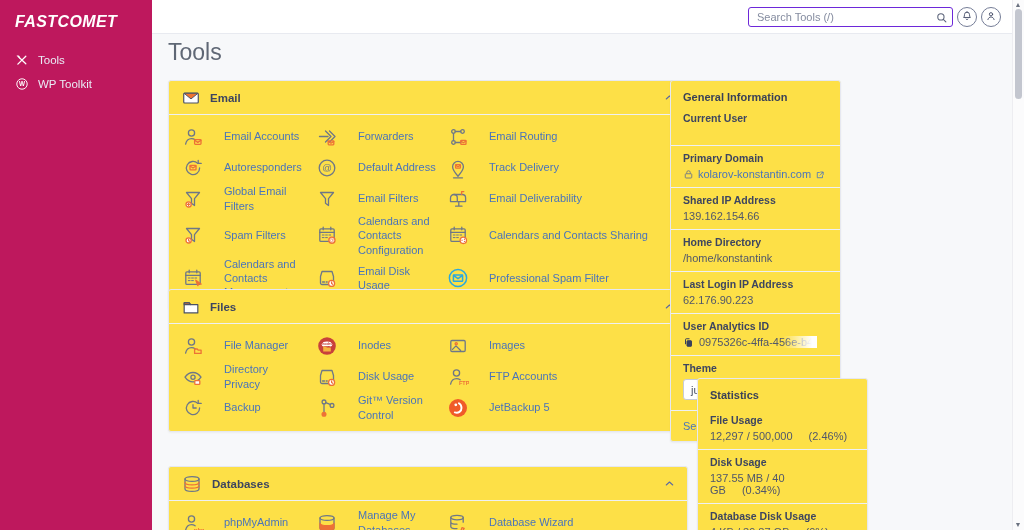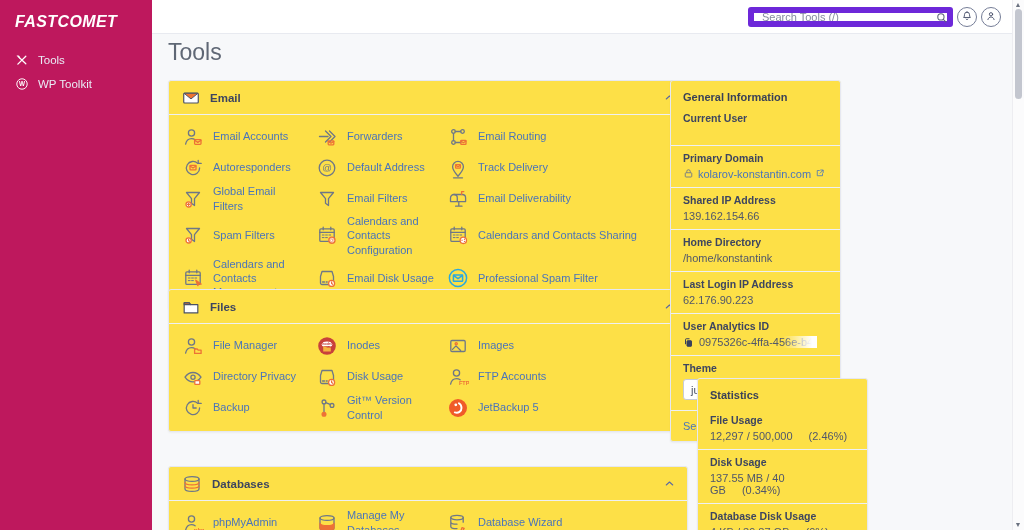--- a/index.html
+++ b/index.html
@@ -10,21 +10,21 @@
   }
   
   .sidebar{position:absolute;left:0;top:0;width:152px;height:530px;background:#be185d;z-index:5}
   .logo{padding:13px 0 0 15px;color:#ffffff;font-size:16px;font-weight:800;font-style:italic;letter-spacing:.4px;user-select:none}
   .nav{margin-top:17px}
   .nav-item{display:flex;align-items:center;gap:9px;padding:5px 15px;color:#e9ebf5;font-size:11.5px;cursor:pointer}
   .nav-item svg{flex:none}
   
   .topbar{position:absolute;left:152px;top:0;width:872px;height:33px;background:#fff;border-bottom:1px solid #e8eaf0}
   .search-wrap{position:absolute;left:748px;top:7px;width:205px;height:20px;box-sizing:border-box}
-  .search-wrap input{width:100%;height:100%;box-sizing:border-box;border:6px solid #6d28d9;border-radius:3px;
+  .search-wrap input{width:100%;height:100%;box-sizing:border-box;border:1px solid #6d28d9;border-radius:3px;
     padding:0 24px 0 8px;font-size:11px;color:#333;outline:none;font-family:inherit}
   .search-wrap input::placeholder{color:#858ca0}
   .search-icon{position:absolute;right:5px;top:3px;pointer-events:none}
   .circle-btn{position:absolute;top:7px;width:20px;height:20px;border:1px solid #757d97;border-radius:50%;
     display:flex;align-items:center;justify-content:center;background:#fff;cursor:pointer;box-sizing:border-box}
   .btn-bell{left:957px}.btn-user{left:981px}
   
   .scrollbar{position:absolute;right:0;top:0;width:11px;height:530px;background:#fbfbfc;border-left:1px solid #ededf1;z-index:6}
   .sb-thumb{position:absolute;left:2px;top:9px;width:7px;height:90px;background:#c3c6cf;border-radius:4px;cursor:pointer}
   .sb-arrow{position:absolute;left:0;width:10px;text-align:center;font-size:7px;color:#6b7280;line-height:8px}
@@ -32,32 +32,32 @@
   
   .page-title{position:absolute;left:168px;top:39px;font-size:23px;color:#5f6775;font-weight:400}
   .card{position:absolute;background:#fde047;border:1px solid #e6e8f0;border-radius:3px;
     box-shadow:0 1px 2px rgba(20,30,60,.05);box-sizing:border-box}
   .tool-card{left:168px;width:520px}
   .card-email{top:80px}.card-files{top:289px}.card-databases{top:466px;min-height:80px}
   .sec-head{display:flex;align-items:center;gap:9px;height:33px;padding:0 12px;border-bottom:1px solid #eef0f4}
   .sec-title{font-size:11.5px;font-weight:700;color:#3d4560}
   .sec-chevron{margin-left:auto;cursor:pointer;display:flex}
   .sec-grid{display:grid;grid-template-columns:134px 131px 1fr;padding:6px 10px 8px 12px}
-  .tool-item{display:flex;align-items:center;gap:8px;min-height:31px;cursor:pointer;padding-right:10px}
+  .tool-item{display:flex;align-items:center;gap:19px;min-height:31px;cursor:pointer;padding-right:10px}
   .tool-item .ticon{width:24px;height:24px;flex:none;display:flex;align-items:center;justify-content:center}
   .tool-item .tlabel{font-size:11px;color:#4a74ba;line-height:1.3}
   
   .gi-card{left:670px;top:80px;width:171px}
   .stats-card{left:697px;top:378px;width:171px}
   .panel-title{padding:10px 12px 7px;font-size:11px;font-weight:700;color:#3a4157}
   .info-row{padding:6px 12px 7px;border-top:1px solid #eef0f4}
   .info-row.first{border-top:none;min-height:26px;padding-top:2px}
   .info-label{font-size:10.5px;font-weight:700;color:#3d4560;margin-bottom:4px}
   .info-value{font-size:11px;color:#50576b;word-break:break-all}
-  .domain-row{display:flex;align-items:flex-start;gap:4px}
+  .domain-row{display:flex;align-items:flex-end;gap:4px}
   .link-blue{color:#4a74ba;cursor:pointer}
   .analytics-row{display:flex;align-items:center;gap:5px}
   .fade-text{position:relative;display:inline-block;overflow:hidden;white-space:nowrap;max-width:118px;vertical-align:middle}
   .fade-text::after{content:"";position:absolute;right:0;top:0;width:34px;height:100%;
     background:linear-gradient(90deg,rgba(255,255,255,0),#fff 85%)}
   .theme-box{margin:5px 0 3px;border:1px solid #c6cbd8;border-radius:3px;height:19px;display:flex;align-items:center;
     justify-content:space-between;padding:0 7px;font-size:11px;color:#464d63;cursor:pointer;background:#fff}
   .caret{font-size:8px;color:#66708c}
   .server-row{display:flex;align-items:center;justify-content:space-between;padding:9px 12px;border-top:1px solid #eef0f4;cursor:pointer}
   .server-label{font-size:11px;color:#4a74ba}

